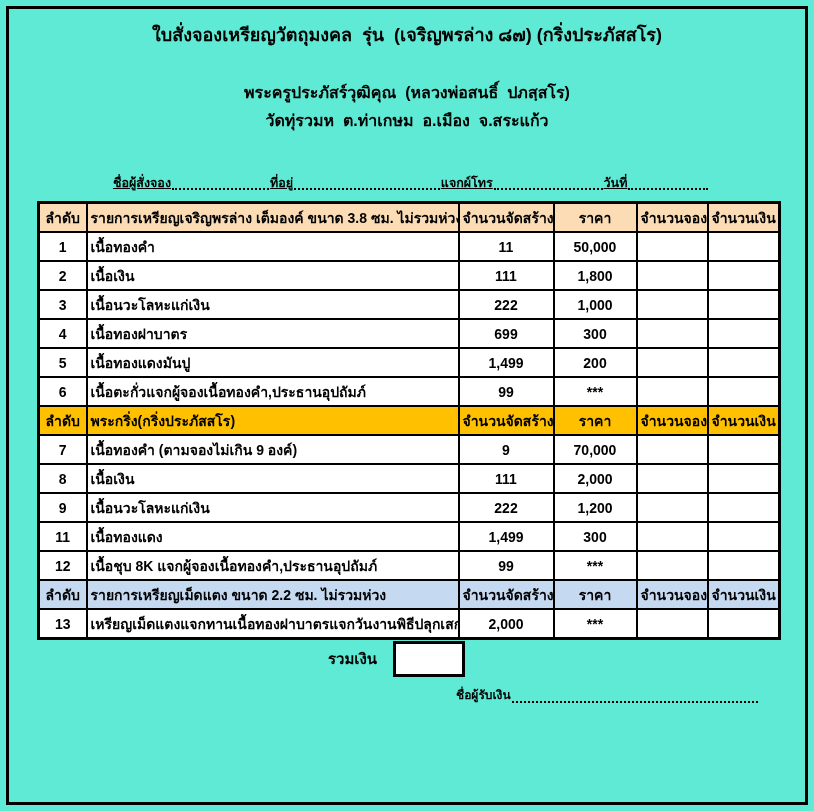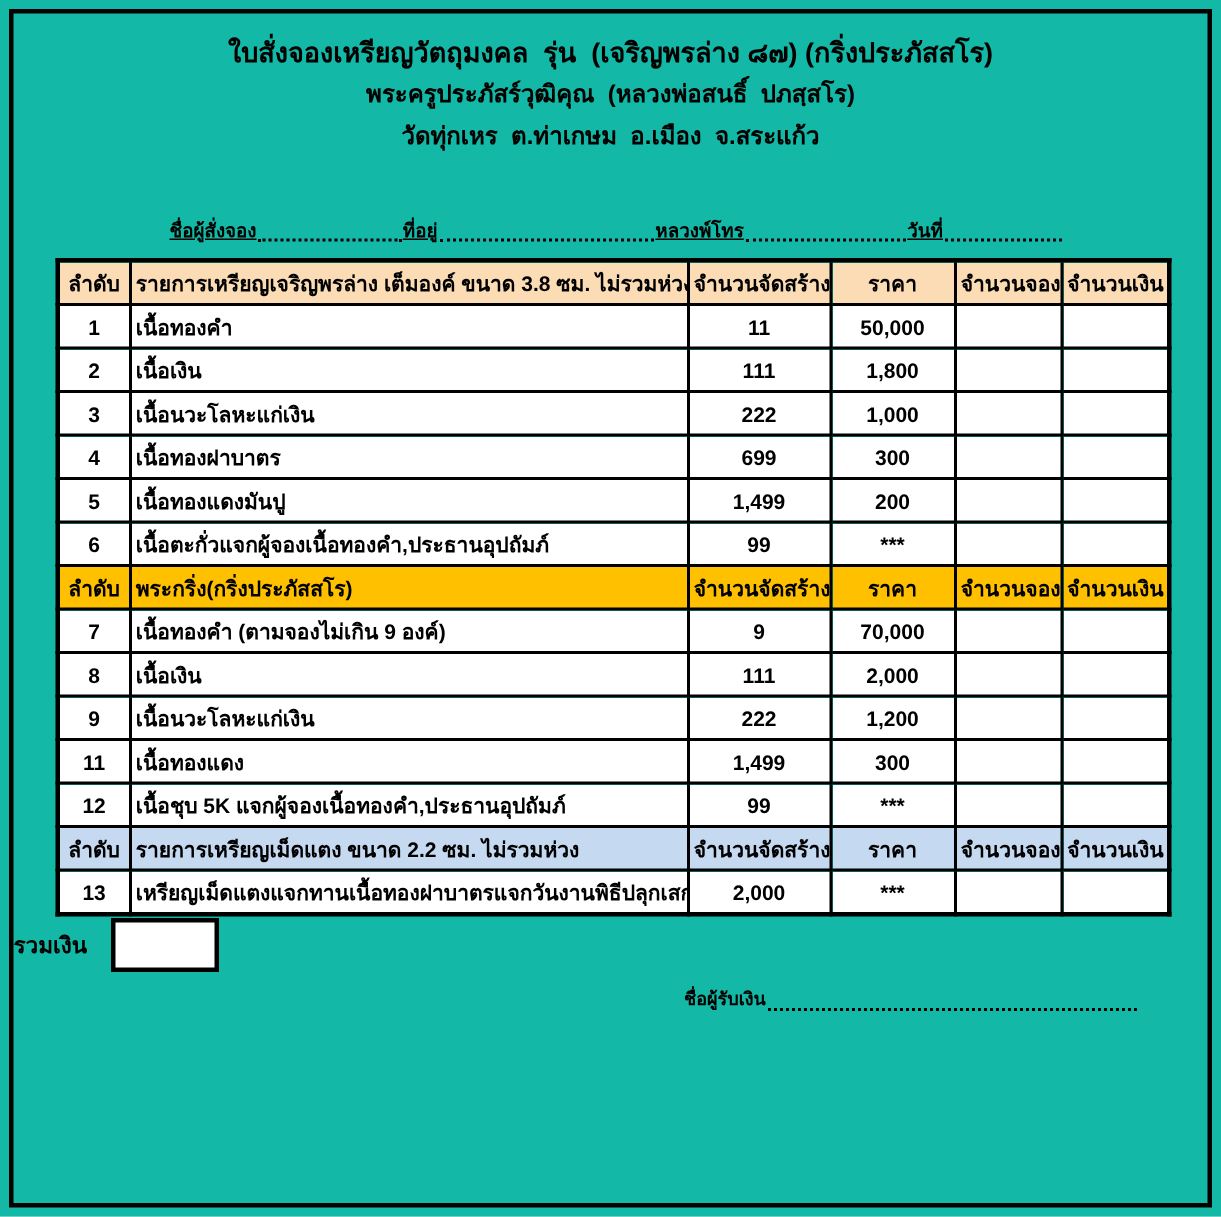--- a/index.html
+++ b/index.html
@@ -1,28 +1,28 @@
 <!DOCTYPE html>
 <html style="--section1-header-bg: #FBDCB4; --section2-header-bg: #FFC000; --section3-header-bg: #C5D9F1; --border-color: #000000;"><head>
 <meta charset="utf-8">
 <style>
   html, body { margin: 0; padding: 0; background: #ffffff; }
   body {
     width: 814px; height: 811px;
     font-family: "Liberation Sans", sans-serif;
     color: #000;
   }
-  .sheet { width: 814px; height: 811px; box-sizing: border-box; padding: 6px; background: #14b8a6; }
+  .sheet { width: 814px; height: 811px; box-sizing: border-box; padding: 6px; background: #5eead4; }
   .frame { width: 100%; height: 100%; box-sizing: border-box; border: 3px solid #000; overflow: hidden; }
 
   
   .doc-header { text-align: center; font-weight: bold; padding-top: 12px; }
   .doc-header div { white-space: pre; }
   .t1 { font-size: 18px; line-height: 29px; }
-  .t2 { font-size: 16px; line-height: 28px; }
+  .t2 { font-size: 16px; line-height: 28px; margin-top: 29px; }
   .t3 { font-size: 16px; line-height: 28px; }
 
   
   .fill-line {
     display: flex; align-items: flex-end;
     margin: 40px 96px 10px 104px;
     font-size: 12.5px; font-weight: bold; line-height: 16px; text-decoration: underline;
   }
   .fill-line span.lbl { white-space: nowrap; flex: 0 0 auto; }
   .leader { border-bottom: 2px dotted #000; height: 13px; margin: 0 1px 1px 1px; }
@@ -49,21 +49,21 @@
   td.c-item { text-align: left; padding-left: 6px; }
   tr.hdr td { text-align: center; margin-left: 48px; }
   tr.hdr td.c-item { text-align: left; }
   tr.hdr-peach td { background: var(--section1-header-bg, #FBDCB4); }
   tr.hdr-gold  td { background: var(--section2-header-bg, #FFC000); }
   tr.hdr-blue  td { background: var(--section3-header-bg, #C5D9F1); }
 
   
   .total-row {
     width: 775px;
-    display: flex; justify-content: flex-start; align-items: center;
+    display: flex; justify-content: center; align-items: center;
     height: 38px;
   }
   .total-label { font-size: 15px; font-weight: bold; margin-right: 16px; }
   .total-box { width: 66px; height: 30px; border: 3px solid #000; background: #fff; }
 
   
   .notes { margin: 8px 0 0 55px; font-size: 15px; font-weight: bold; line-height: 23px; }
   .notes .nline { white-space: pre; }
   .notes .indent { padding-left: 118px; }
 
@@ -78,29 +78,29 @@
 </style>
 </head>
 <body>
 
 <div class="sheet">
   <div class="frame">
 
     <div class="doc-header">
       <div class="t1">ใบสั่งจองเหรียญวัตถุมงคล  รุ่น  (เจริญพรล่าง ๘๗) (กริ่งประภัสสโร)</div>
       <div class="t2">พระครูประภัสร์วุฒิคุณ  (หลวงพ่อสนธิ์  ปภสฺสโร)</div>
-      <div class="t3">วัดทุ่กเหร  ต.ท่าเกษม  อ.เมือง  จ.สระแก้ว</div>
+      <div class="t3">วัดทุ่รวมห  ต.ท่าเกษม  อ.เมือง  จ.สระแก้ว</div>
     </div>
 
     <div class="fill-line">
       <span class="lbl">ชื่อผู้สั่งจอง</span>
       <span class="leader ld-name"></span>
       <span class="lbl">ที่อยู่</span>
       <span class="leader ld-address"></span>
-      <span class="lbl">หลวงพ์โทร</span>
+      <span class="lbl">แจกผ์โทร</span>
       <span class="leader ld-phone"></span>
       <span class="lbl">วันที่</span>
       <span class="leader ld-date"></span>
     </div>
 
     <table class="order">
       <colgroup>
         <col style="width:48px">
           <col style="width:372px">
           <col style="width:95px">
@@ -202,21 +202,21 @@
         <tr>
           <td class="c-no">11</td>
           <td class="c-item">เนื้อทองแดง</td>
           <td class="c-num">1,499</td>
           <td class="c-num">300</td>
           <td></td>
           <td></td>
         </tr>
         <tr>
           <td class="c-no">12</td>
-          <td class="c-item">เนื้อชุบ 5K แจกผู้จองเนื้อทองคำ,ประธานอุปถัมภ์</td>
+          <td class="c-item">เนื้อชุบ 8K แจกผู้จองเนื้อทองคำ,ประธานอุปถัมภ์</td>
           <td class="c-num">99</td>
           <td class="c-num">***</td>
           <td></td>
           <td></td>
         </tr>
 
         <tr class="hdr hdr-blue">
           <td class="c-no">ลำดับ</td>
           <td class="c-item">รายการเหรียญเม็ดแตง ขนาด 2.2 ซม. ไม่รวมห่วง</td>
           <td>จำนวนจัดสร้าง</td>

